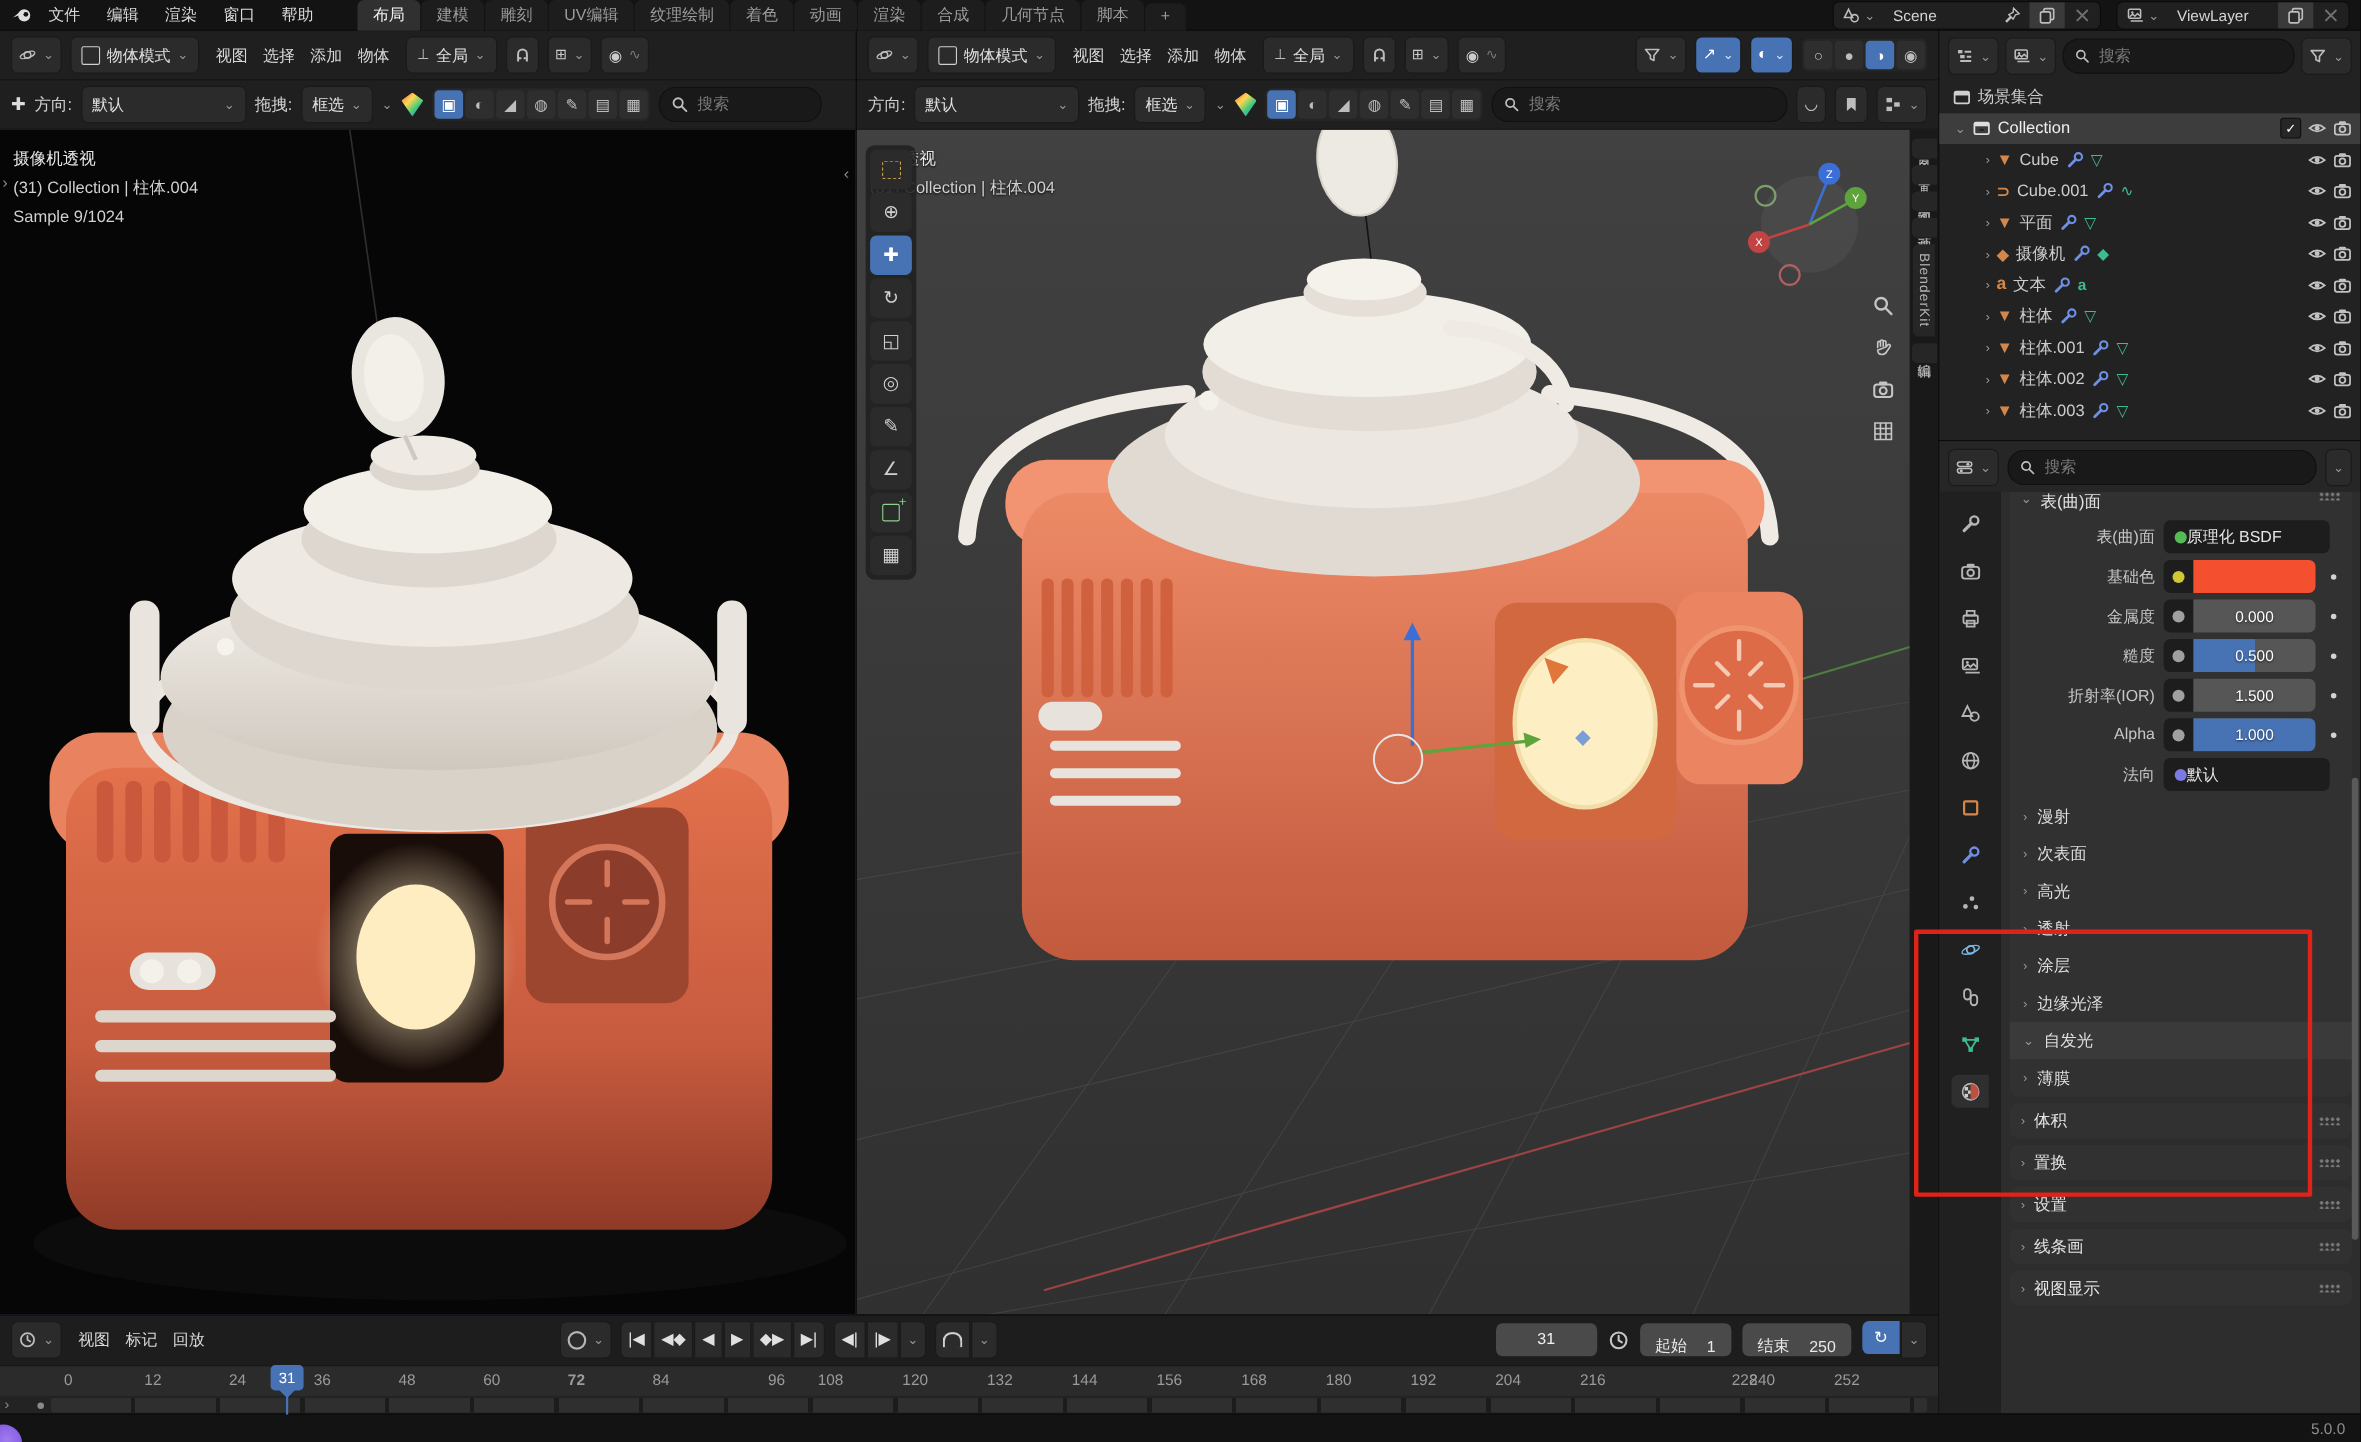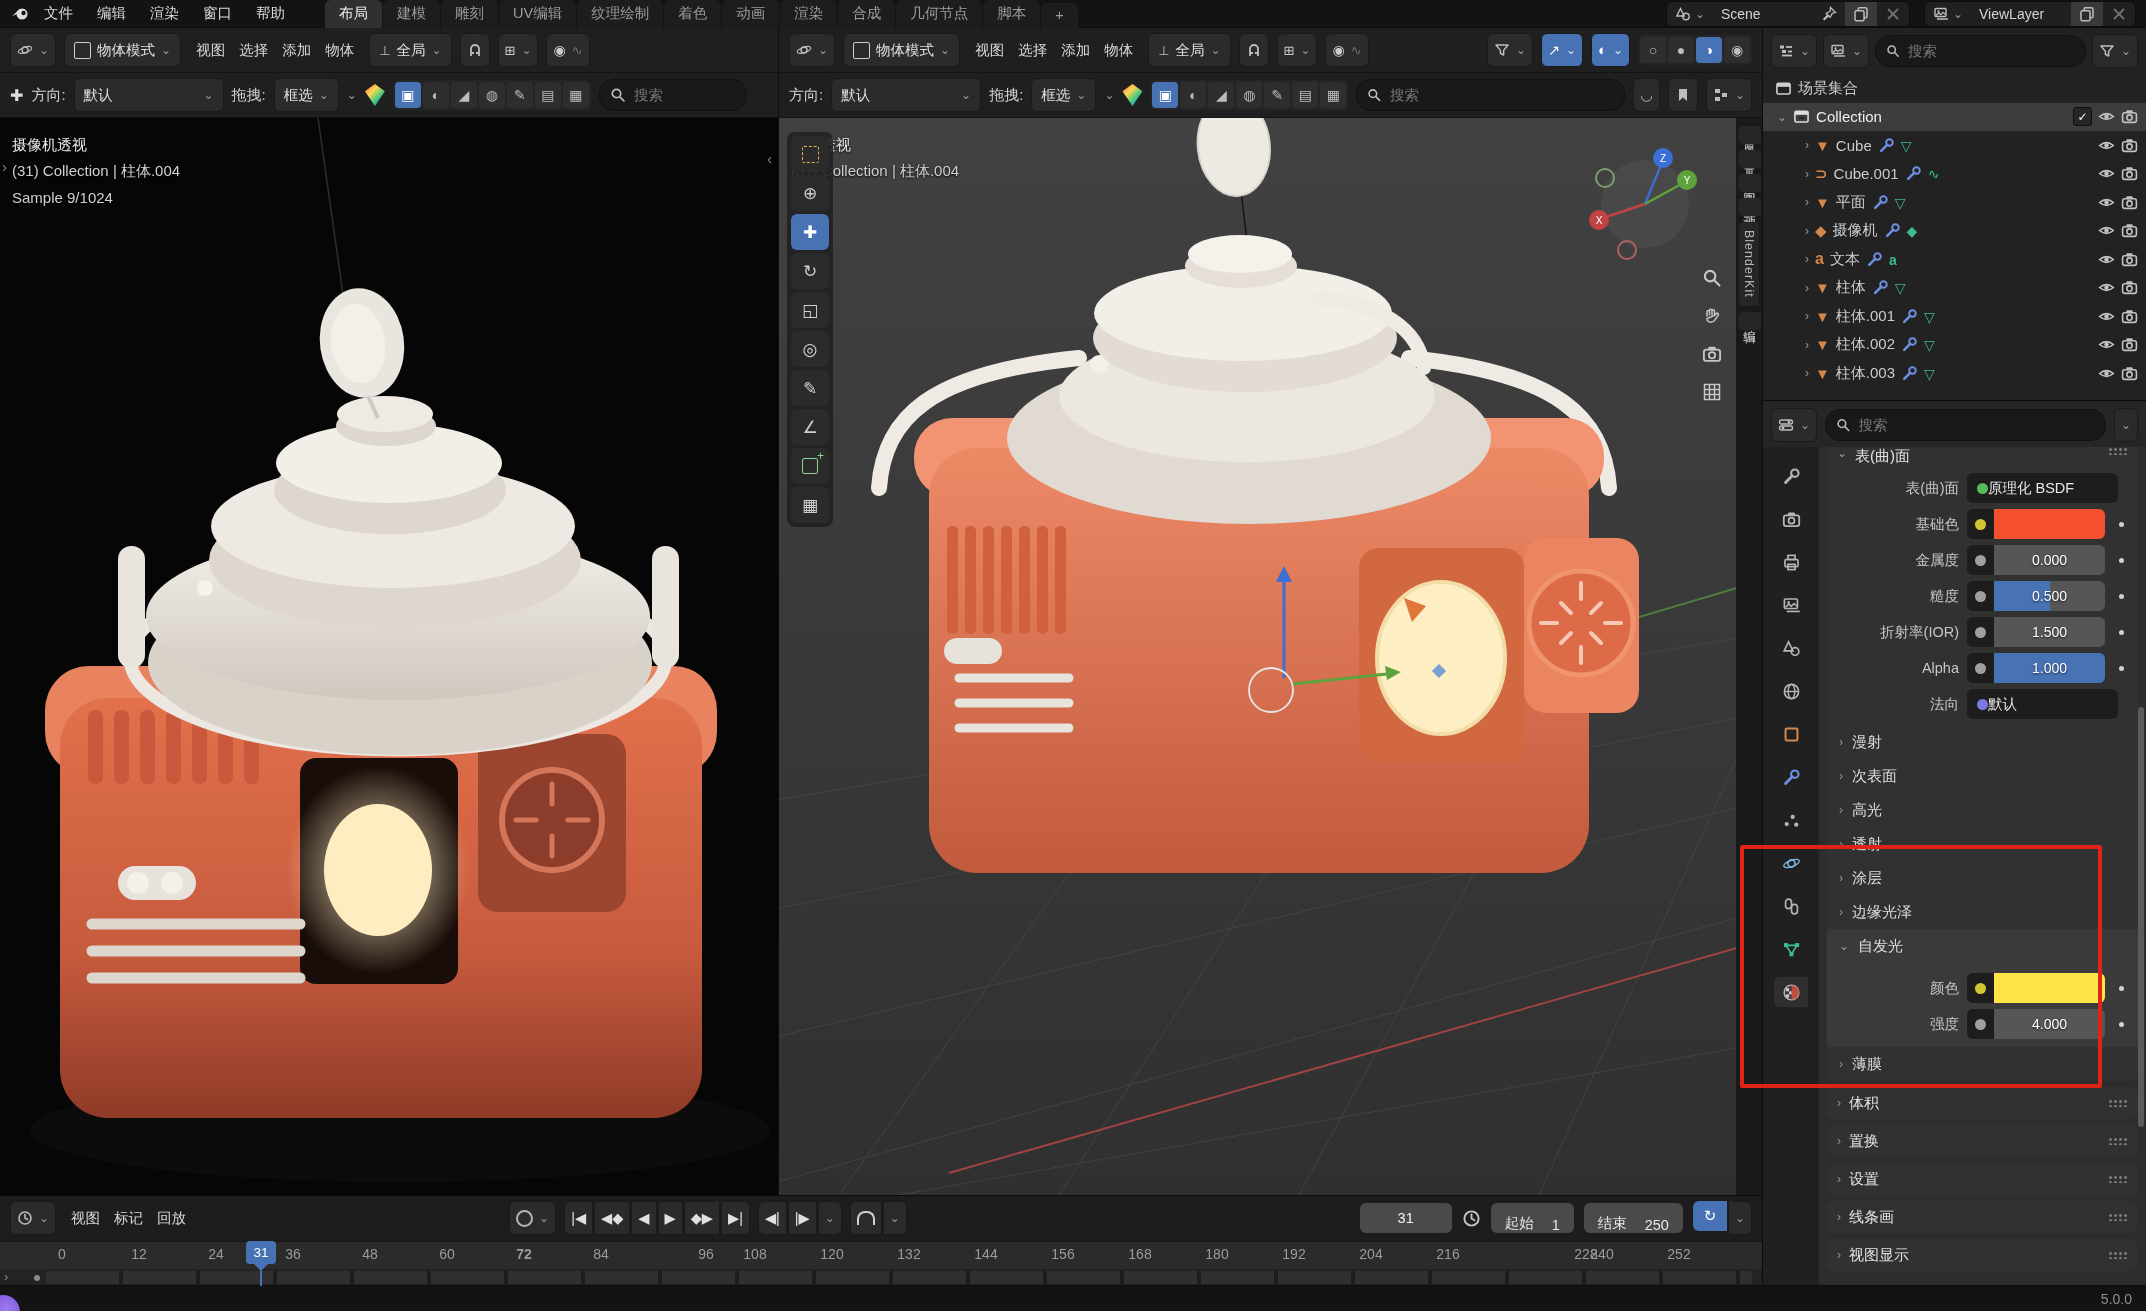--- a/index.html
+++ b/index.html
@@ -1152,40 +1152,20 @@
 
             <div class="sec-row">
               <span class="chev">›</span>
               <span>边缘光泽</span>
             </div>
           </div>
         <div class="sec-row" style="background:#3a3a3a;">
           <span class="chev">⌄</span>
           <span>自发光</span>
         </div>
-        <div class="emis-body">
-          <div class="prow">
-            <span class="plabel">颜色</span>
-            <span class="sock">
-                <i class="yellow"></i>
-              </span>
-            <span class="colorbar" style="background: rgb(255, 228, 69);"></span>
-            <span class="deco-dot"></span>
-          </div>
-          <div class="prow">
-            <span class="plabel">强度</span>
-            <span class="sock">
-                <i class="gray"></i>
-              </span>
-            <span class="slider">
-                <span class="val">4.000</span>
-              </span>
-            <span class="deco-dot"></span>
-          </div>
-        </div>
         <div class="sec-row">
           <span class="chev">›</span>
           <span>薄膜</span>
         </div>
       </div>
       <div>
 
           <div class="panel">
             <div class="panel-head">
               <span class="chev">›</span>

